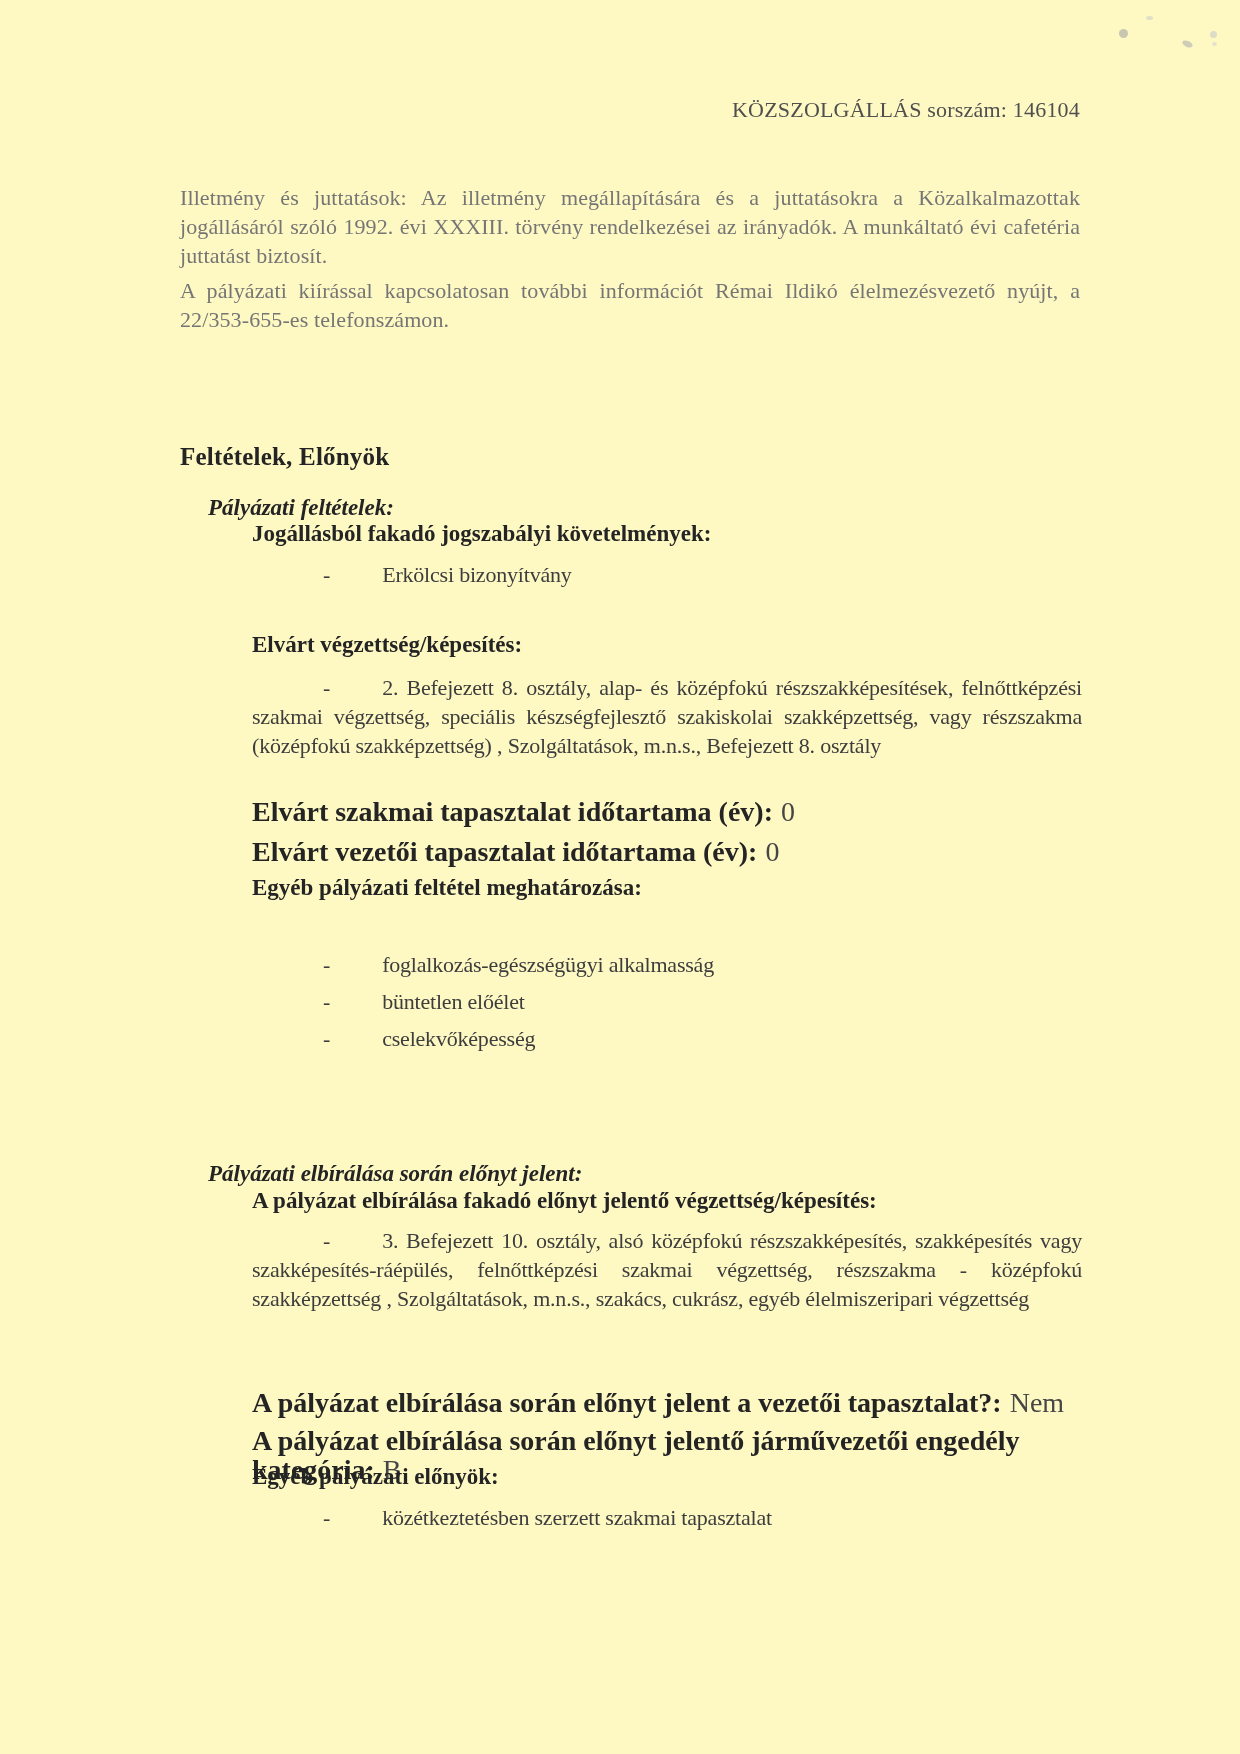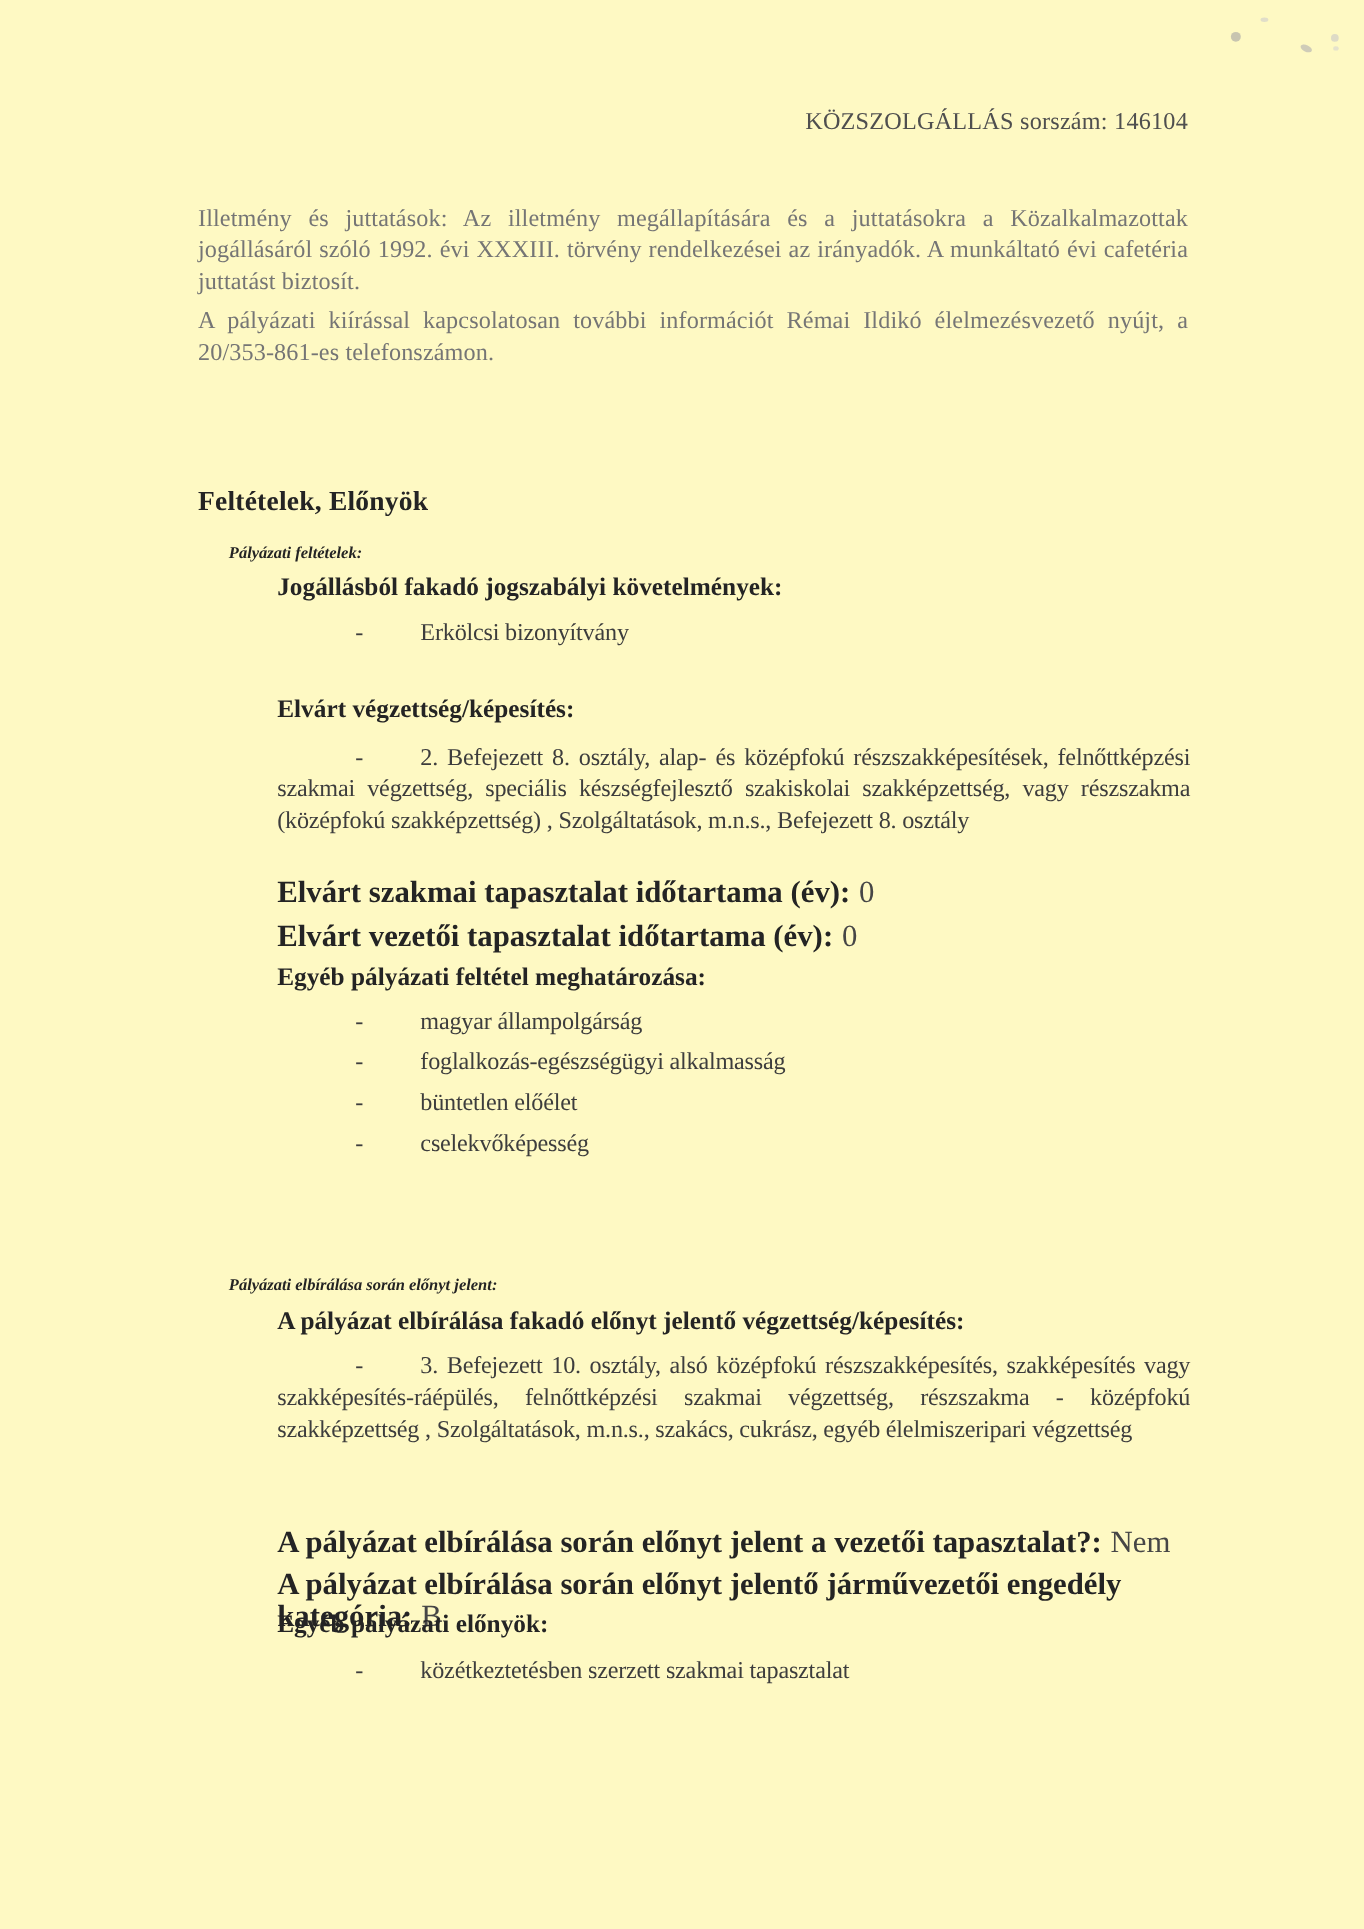--- a/index.html
+++ b/index.html
@@ -31,21 +31,21 @@
     font-size:22px;line-height:29px;
     text-align:justify;color:#757575;
     letter-spacing:.1px;
   }
 
   .sec-title{
     left:180px;font-size:25px;font-weight:700;color:#242424;
     letter-spacing:.2px;
   }
   .sub-title{
-    left:208px;font-size:15px;font-weight:700;font-style:italic;color:#242424;
+    left:208px;font-size:23px;font-weight:700;font-style:italic;color:#242424;
   }
   .h2{
     left:252px;font-size:23px;font-weight:700;color:#242424;
   }
 
   
   .hang{
     left:252px;width:830px;
     font-size:22px;line-height:29px;color:#3d3d3d;
     text-indent:71px;letter-spacing:-.2px;
@@ -69,21 +69,21 @@
 
   <span class="speck" style="left:1119px;top:29px;width:9px;height:9px;background:#9a9aa0;"></span>
   <span class="speck" style="left:1146px;top:16px;width:7px;height:4px;background:#c8c8cd;"></span>
   <span class="speck" style="left:1182px;top:41px;width:11px;height:6px;background:#a8a8ae;transform:rotate(25deg);"></span>
   <span class="speck" style="left:1210px;top:31px;width:7px;height:7px;background:#c2c2c8;"></span>
   <span class="speck" style="left:1212px;top:42px;width:5px;height:4px;background:#cfcfd4;"></span>
 
   <div class="abs hdr-line" style="top:96px;">KÖZSZOLGÁLLÁS sorszám: 146104</div>
 
   <div class="abs intro-para" style="top:183px;">Illetmény és juttatások: Az illetmény megállapítására és a juttatásokra a Közalkalmazottak jogállásáról szóló 1992. évi XXXIII. törvény rendelkezései az irányadók. A munkáltató évi cafetéria juttatást biztosít.</div>
-  <div class="abs intro-para" style="top:276px;">A pályázati kiírással kapcsolatosan további információt Rémai Ildikó élelmezésvezető nyújt, a 20/353-861-es telefonszámon.</div>
+  <div class="abs intro-para" style="top:276px;">A pályázati kiírással kapcsolatosan további információt Rémai Ildikó élelmezésvezető nyújt, a 22/353-655-es telefonszámon.</div>
 
   <div class="abs sec-title" style="top:443px;">Feltételek, Előnyök</div>
 
   <div class="abs sub-title" style="top:495px;">Pályázati feltételek:</div>
 
   <div class="abs h2" style="top:521px;">Jogállásból fakadó jogszabályi követelmények:</div>
 
   <div class="abs hang" style="top:560px;">
     <span class="b-dash">-</span><span class="b-gap"></span><span>Erkölcsi bizonyítvány</span>
   </div>
@@ -96,23 +96,20 @@
 
   <div class="abs field" style="top:797px;">
     <span class="lbl">Elvárt szakmai tapasztalat időtartama (év):</span><span class="val">0</span>
   </div>
   <div class="abs field" style="top:837px;">
     <span class="lbl">Elvárt vezetői tapasztalat időtartama (év):</span><span class="val">0</span>
   </div>
 
   <div class="abs h2" style="top:875px;">Egyéb pályázati feltétel meghatározása:</div>
 
-  <div class="abs hang" style="top:913px;">
-    <span class="b-dash">-</span><span class="b-gap"></span><span>magyar állampolgárság</span>
-  </div>
   <div class="abs hang" style="top:950px;">
     <span class="b-dash">-</span><span class="b-gap"></span><span>foglalkozás-egészségügyi alkalmasság</span>
   </div>
   <div class="abs hang" style="top:987px;">
     <span class="b-dash">-</span><span class="b-gap"></span><span>büntetlen előélet</span>
   </div>
   <div class="abs hang" style="top:1024px;">
     <span class="b-dash">-</span><span class="b-gap"></span><span>cselekvőképesség</span>
   </div>
 

